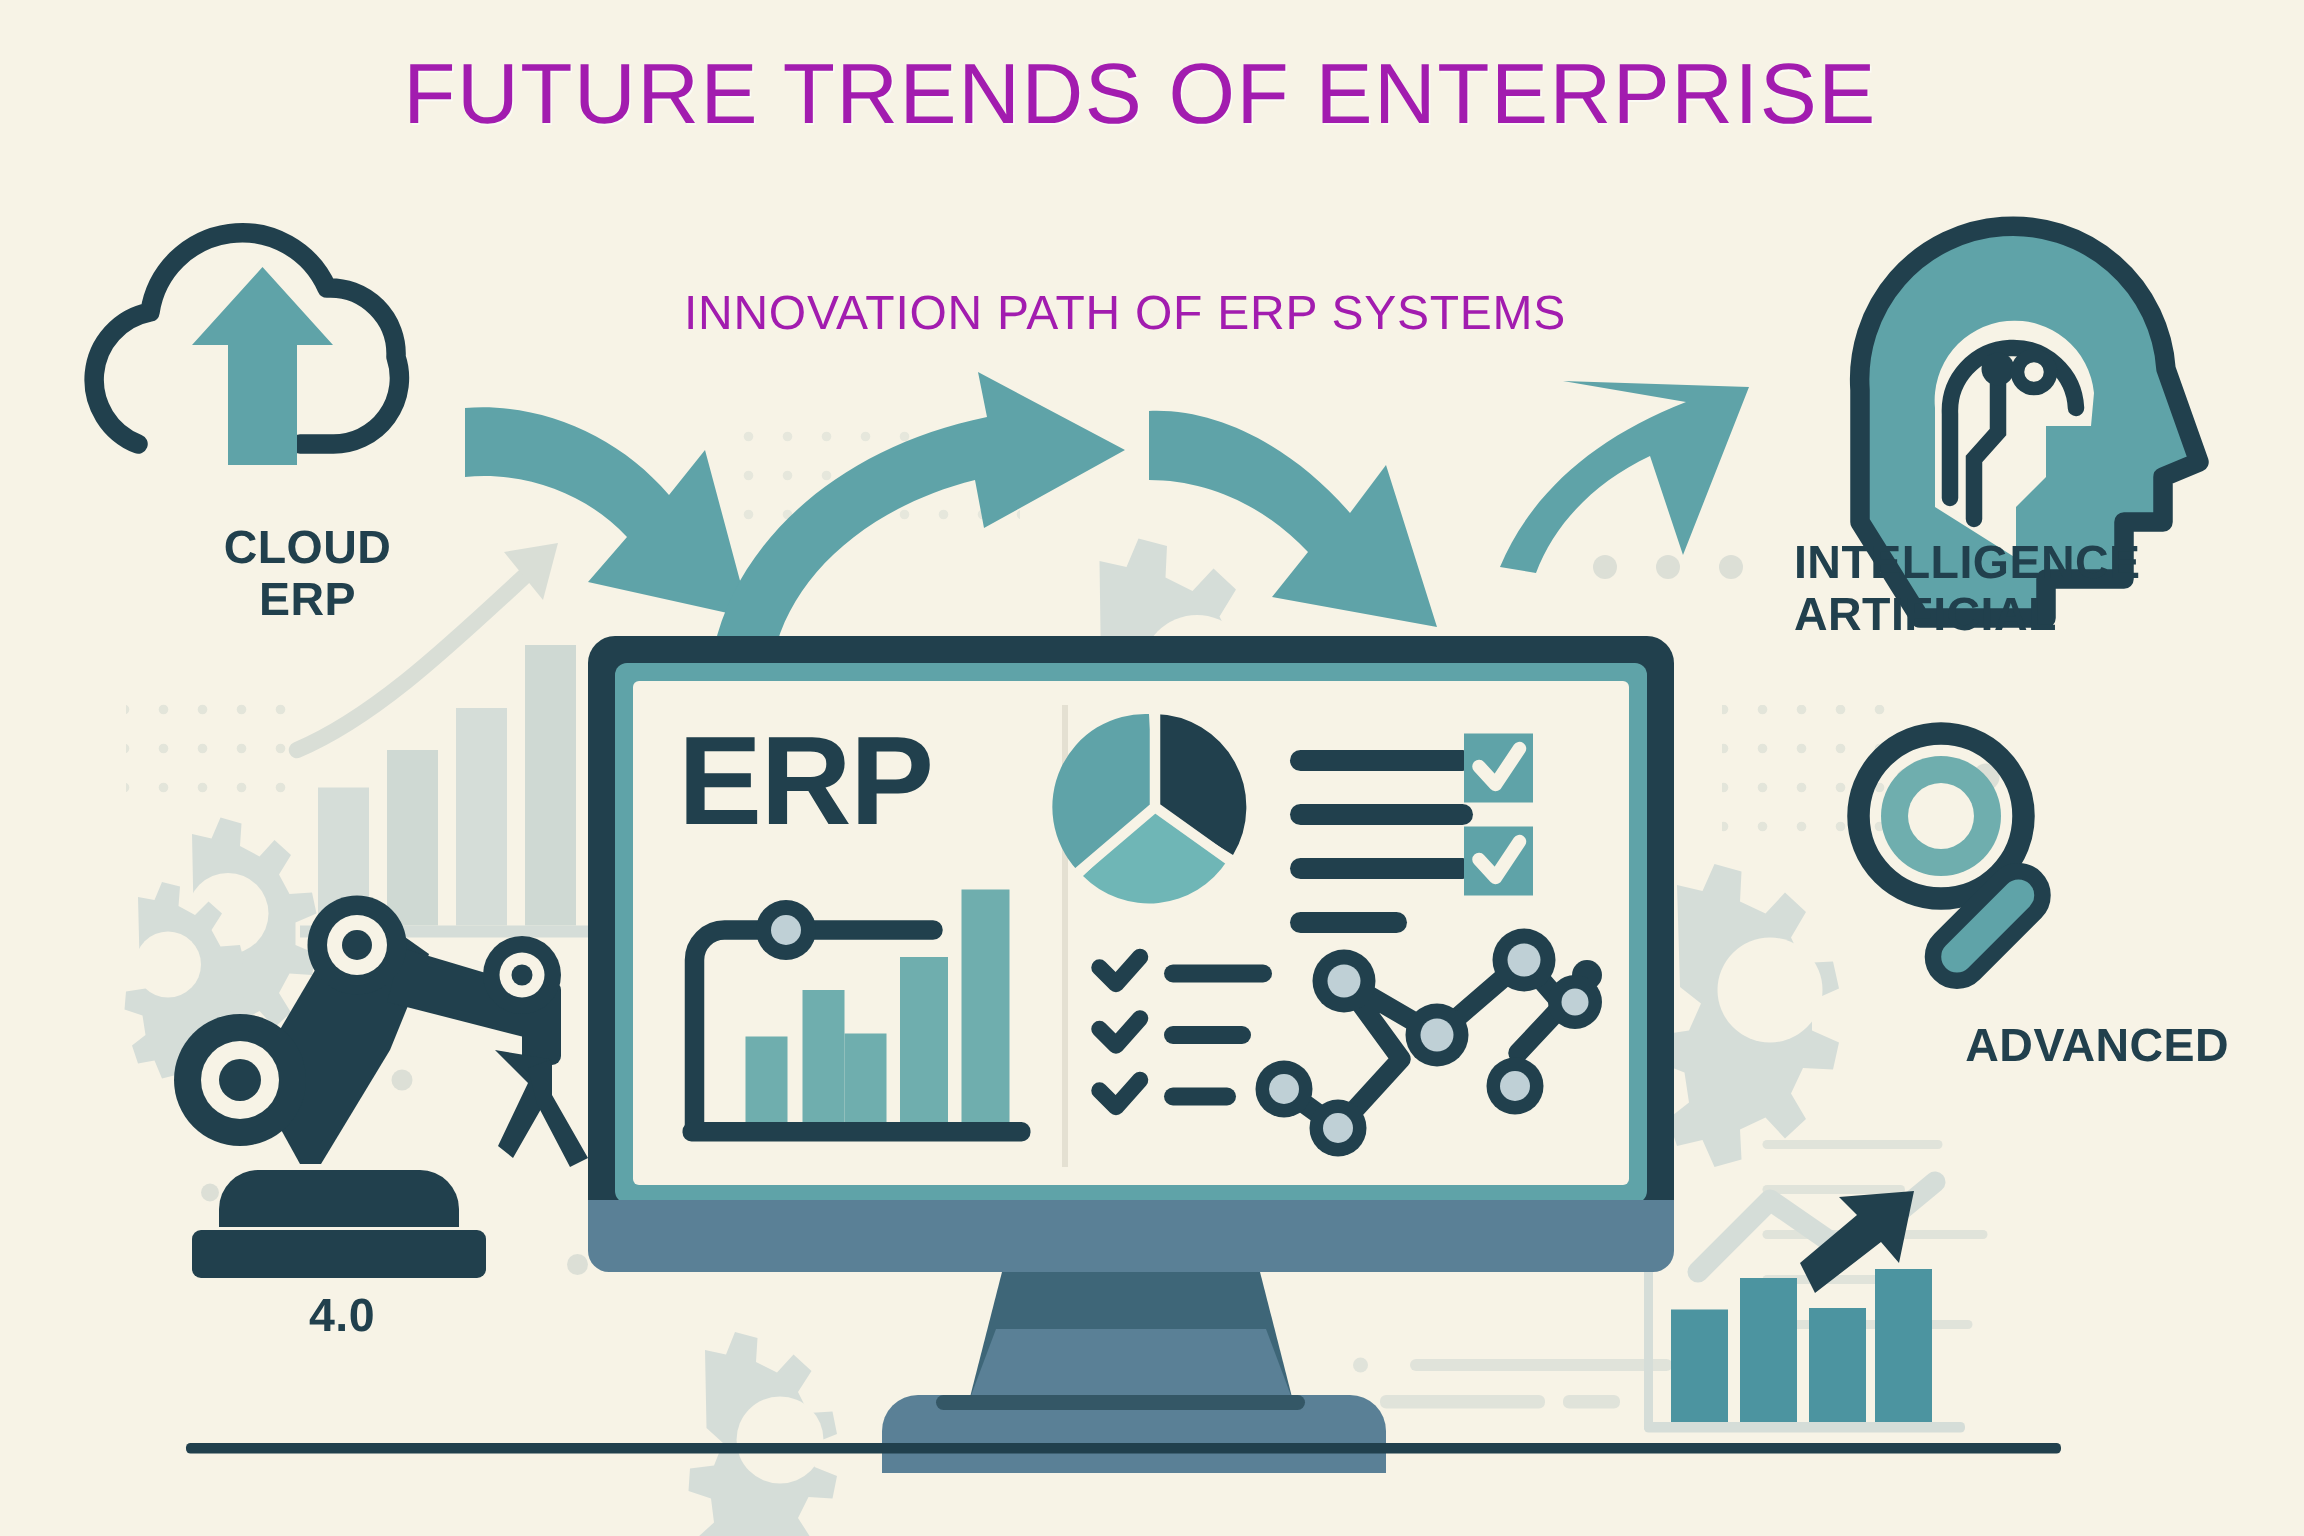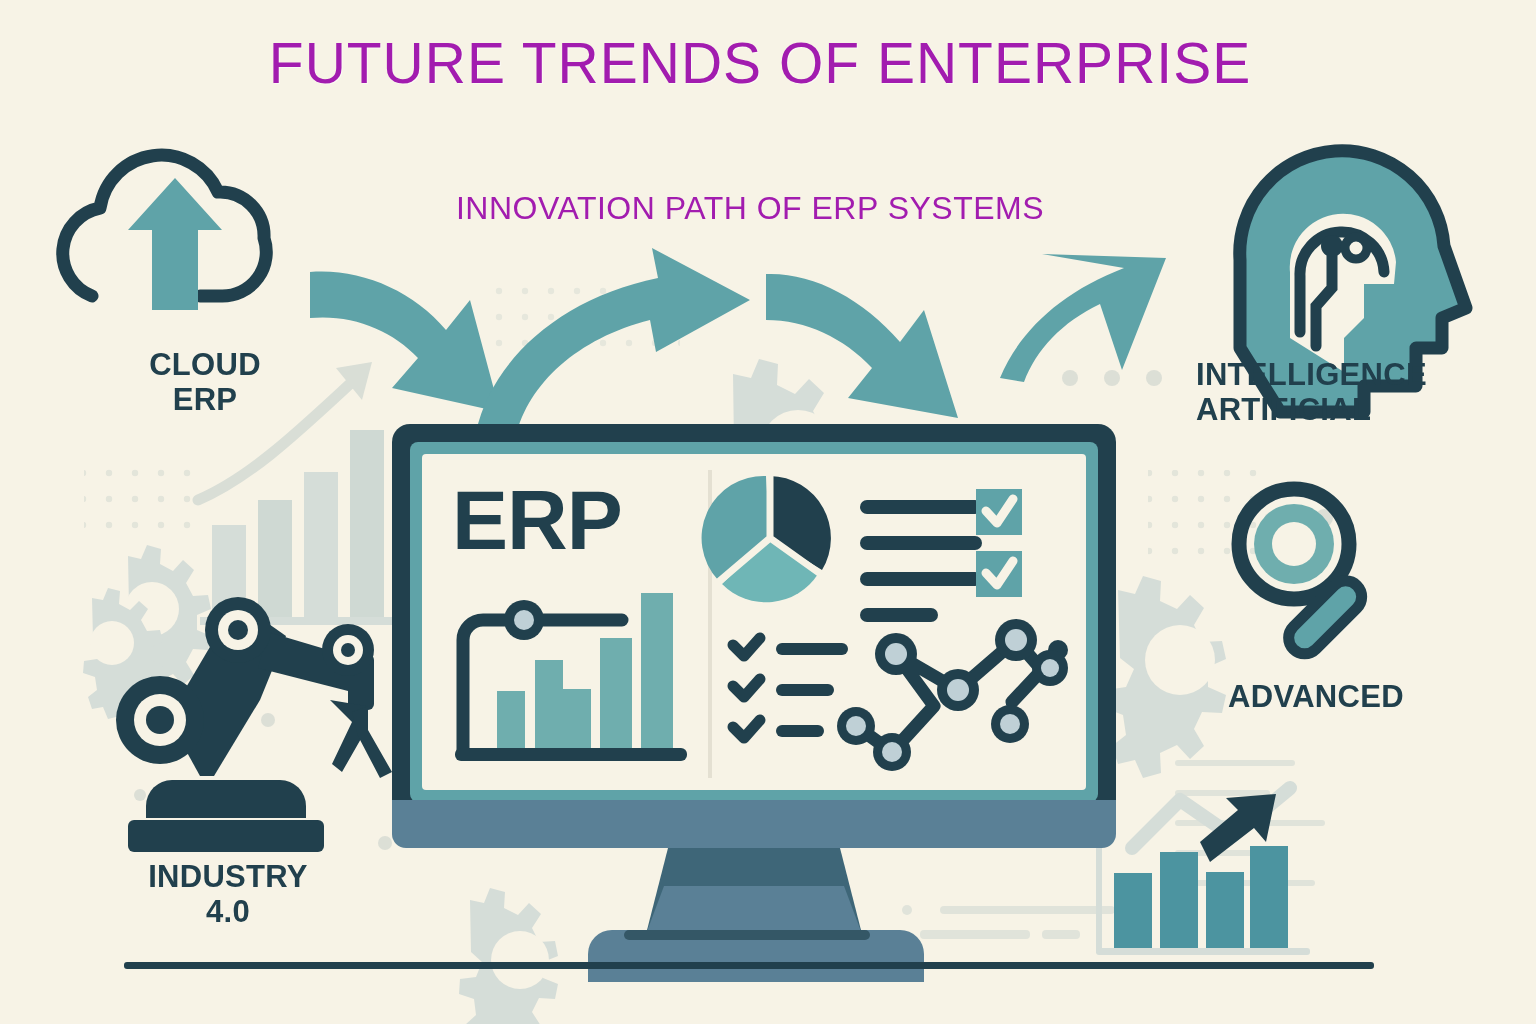--- a/index.html
+++ b/index.html
@@ -39,21 +39,21 @@
     color:#21404D;
     font-weight:bold;
     font-size:31px;
     line-height:1.12;
     text-transform:uppercase;
     letter-spacing:0.3px;
   }
   #label-cloud   { left:100px;  top:334px; width:210px; text-align:center;margin-top:14px; }
   #label-industry{ left:108px;  top:860px; width:240px; text-align:center; }
   #label-ai      { left:1196px; top:358px; width:330px; text-align:left; }
-  #label-analytics{left:1146px; top:680px; width:340px; text-align:center; }
+  #label-analytics{left:1146px; top:680px; width:340px; text-align:right; }
 
   #erp-word {
     position:absolute;
     left:452px; top:478px;
     font-size:84px; font-weight:bold;
     color:#21404D;
     letter-spacing:-1px;
     line-height:1;
   }
 </style>
@@ -343,21 +343,20 @@
   </div>
 
   <div class="hdg" id="subtitle">INNOVATION PATH OF ERP SYSTEMS</div>
 
   <div class="node-label" id="label-cloud">
     <div>CLOUD</div>
     <div>ERP</div>
   </div>
 
   <div class="node-label" id="label-industry">
-    <div>INDUSTRY</div>
     <div>4.0</div>
   </div>
 
   <div class="node-label" id="label-ai">
     <div>INTELLIGENCE</div>
     <div>ARTIFICIAL</div>
   </div>
 
   <div class="node-label" id="label-analytics">
     <div>ADVANCED</div>

